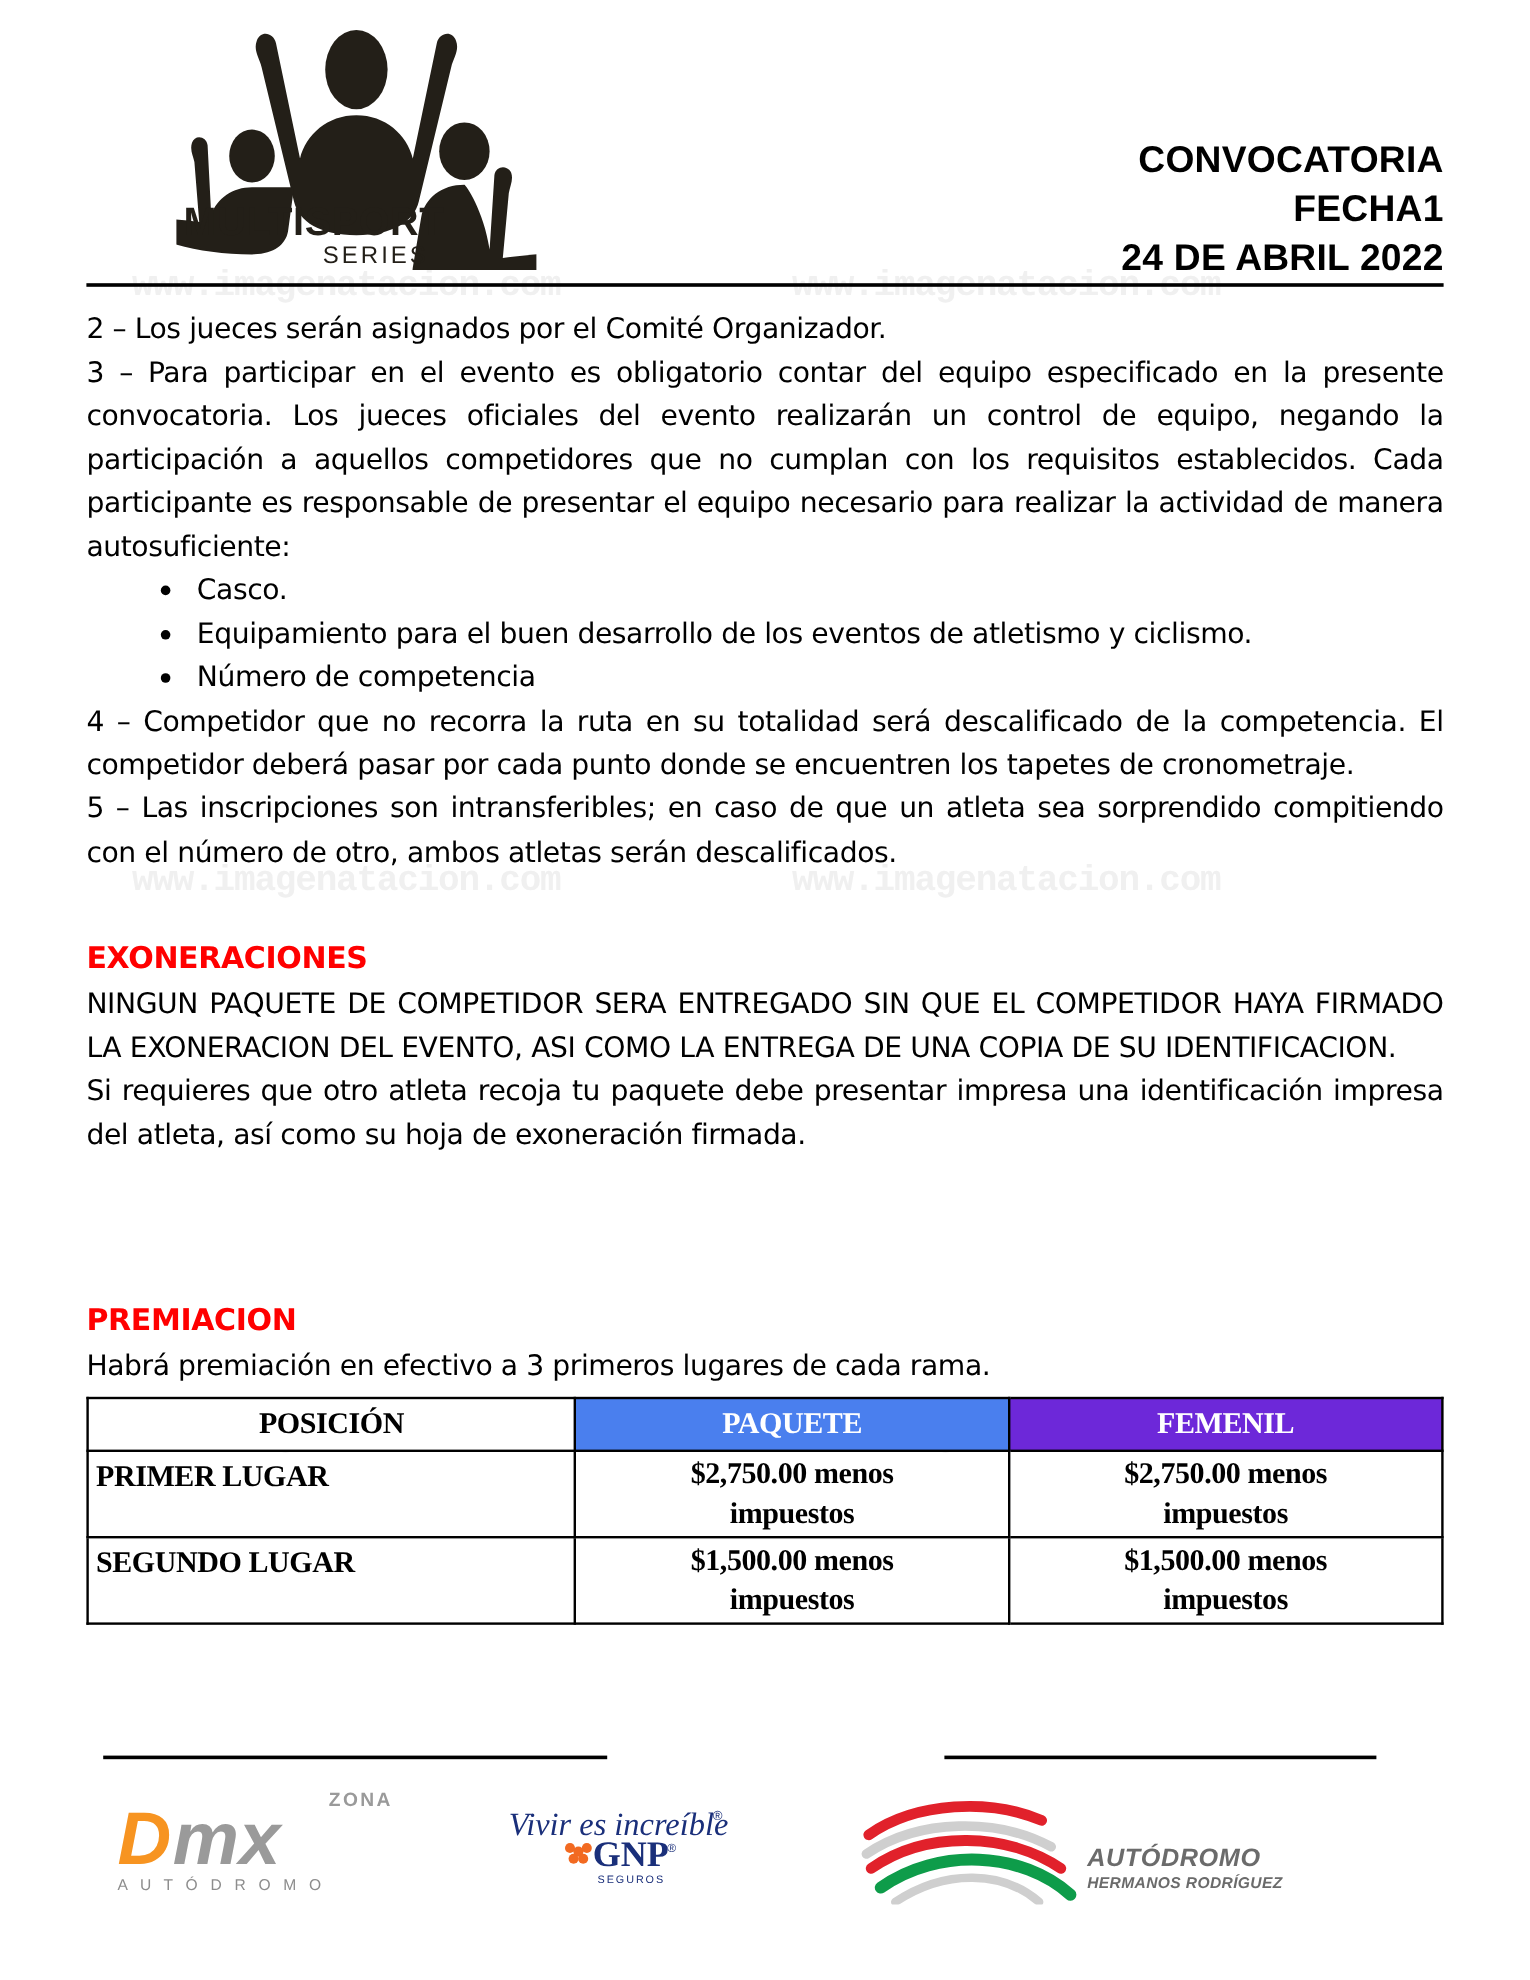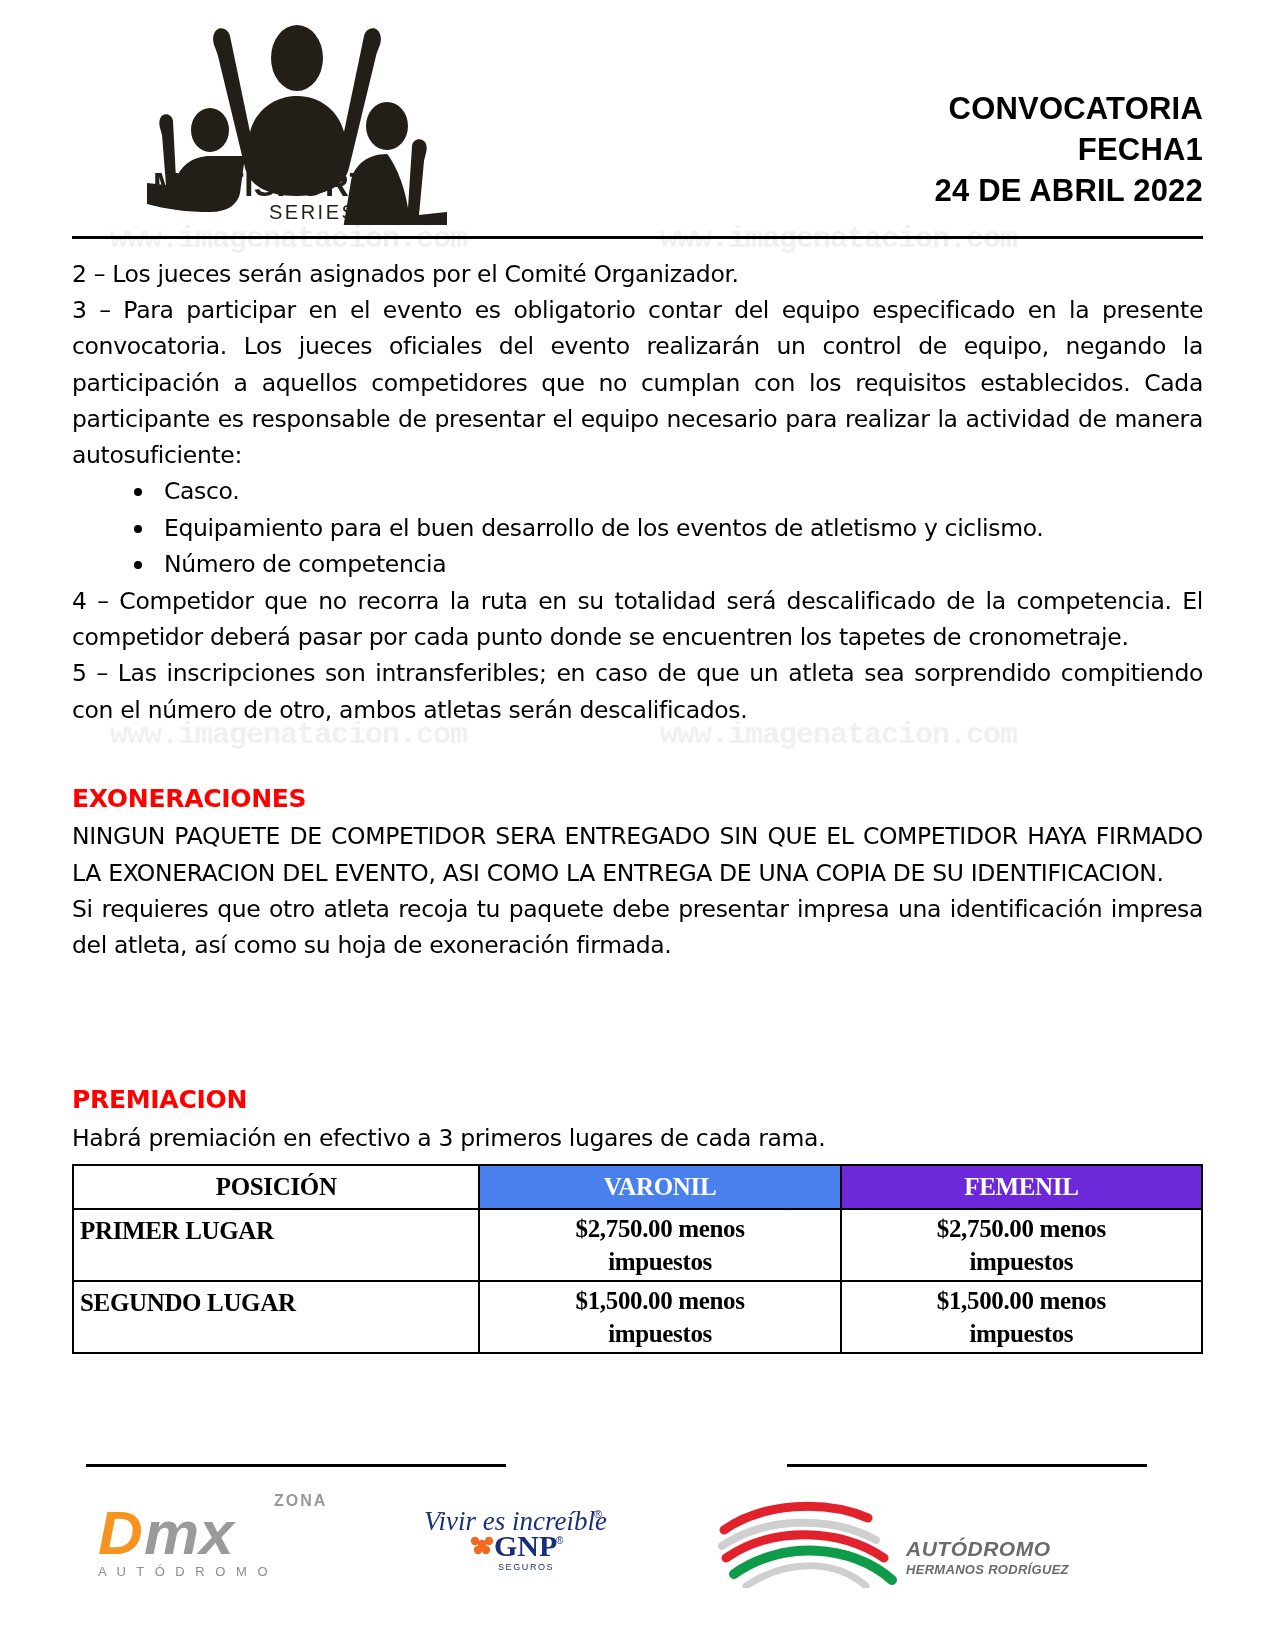--- a/index.html
+++ b/index.html
@@ -50,21 +50,21 @@
     justify-content: space-between;
   }
   .logo-block {
     position: relative;
     width: 300px;
     height: 225px;
     margin-left: 75px;
   }
   .logo-svg { display: block; }
   .header-titles {
-    margin-top: 89px;
+    margin-top: 113px;
     text-align: right;
     font-weight: 700;
     font-size: 31px;
     line-height: 1.32;
     letter-spacing: .2px;
     font-family: "Liberation Sans", sans-serif;
   }
   .header-rule {
     position: absolute;
     left: 72px; right: 72px;
@@ -266,21 +266,21 @@
 
     <table class="premios">
       <colgroup>
         <col class="col-pos">
           <col class="col-var">
           <col class="col-fem">
       </colgroup>
       <thead>
         <tr>
           <th class="h-pos">POSICIÓN</th>
-          <th class="h-var" style="background:#4a7fee">VARONIL</th>
+          <th class="h-var" style="background:#4a7fee">PAQUETE</th>
           <th class="h-fem" style="background:#6d28d9">FEMENIL</th>
         </tr>
       </thead>
       <tbody>
         <tr>
           <td class="cell-label">PRIMER LUGAR</td>
           <td class="cell-amount">
             <span class="amt">$2,750.00 menos</span>
             <span class="tax">impuestos</span>
           </td>

